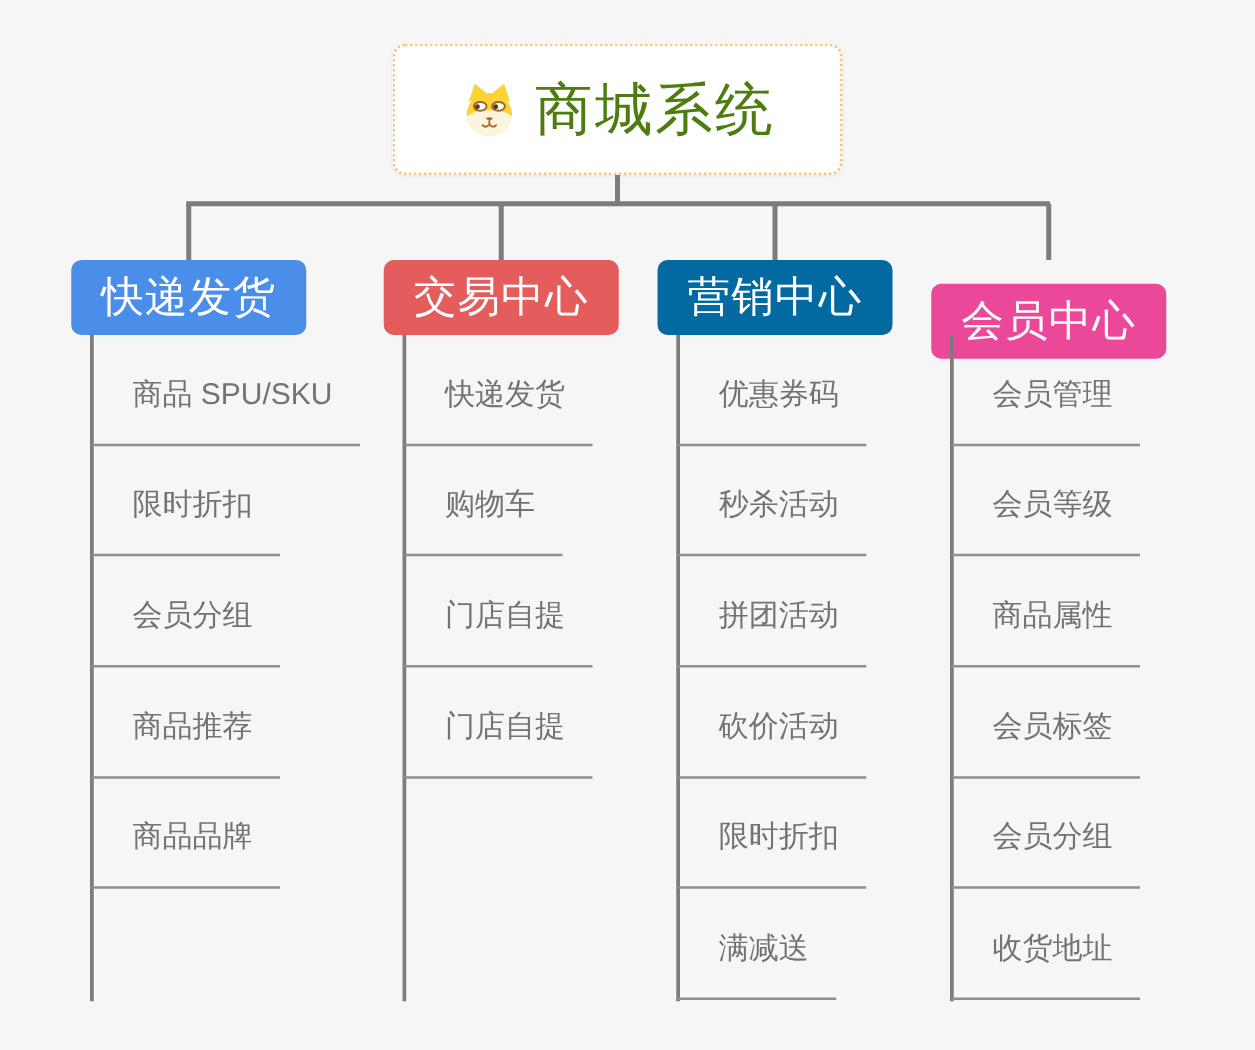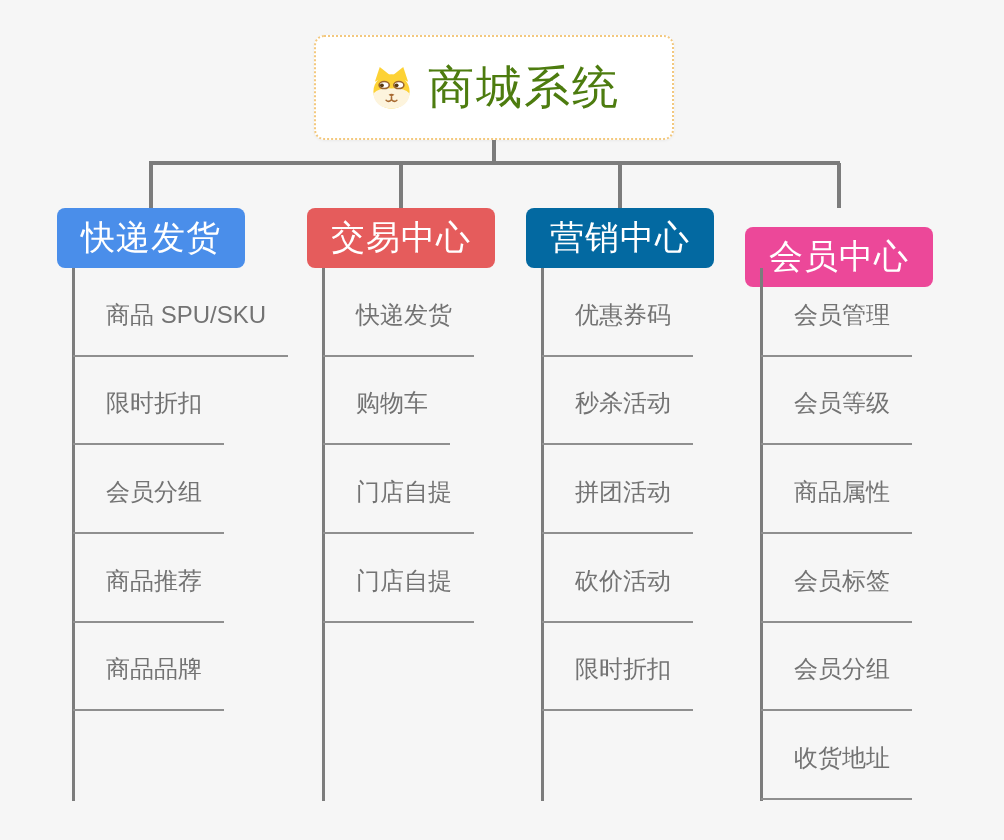--- a/index.html
+++ b/index.html
@@ -164,20 +164,23 @@
         </div>
       <div class="leaf-row">
           <span class="leaf">拼团活动</span>
         </div>
       <div class="leaf-row">
           <span class="leaf">砍价活动</span>
         </div>
       <div class="leaf-row">
           <span class="leaf">限时折扣</span>
         </div>
+      <div class="leaf-row">
+          <span class="leaf">满减送</span>
+        </div>
     </div>
   </div>
 
   <div class="branch branch-4">
     <div class="branch-header" style="background-color: #ec4899; margin-top: 19px;">会员中心</div>
     <div class="trunk"></div>
     <div class="leaves">
       <div class="leaf-row">
           <span class="leaf">会员管理</span>
         </div>

